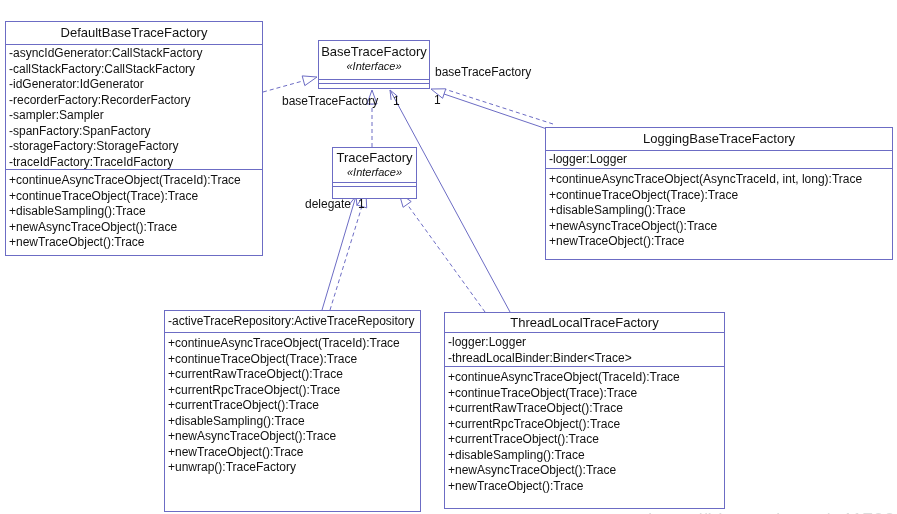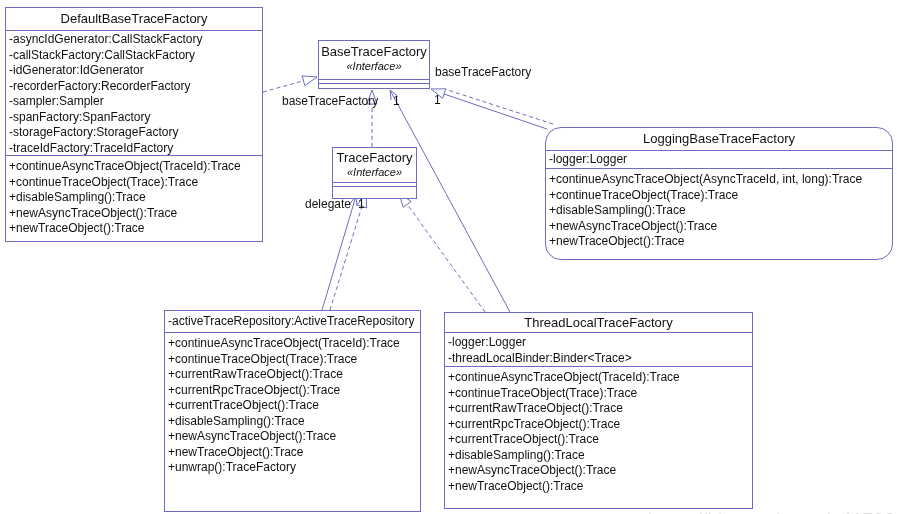--- a/index.html
+++ b/index.html
@@ -20,50 +20,50 @@
   }
   .uml-name { display:block; }
   .uml-stereotype { display:block; font-size:11px; font-style:italic; }
   .sect { box-sizing:border-box; }
   .sect.mid { border-bottom:1px solid var(--line); }
   .row {
     font-size:12px; line-height:15.5px; height:15.5px;
     padding:0 3px; white-space:nowrap; overflow:hidden;
   }
   
-  .c-default     { left:5px;   top:7px;   width:258px; height:235px; }
+  .c-default     { left:5px;   top:21px;   width:258px; height:235px; }
   .c-default .uml-title { height:23px; line-height:22px; }
   .c-default .attrs { height:125px; padding-top:1px; }
   .c-default .methods { padding-top:3px; }
 
   .c-base        { left:318px; top:40px;  width:112px; height:49px; }
   .c-base .uml-title { height:38px; padding-top:2px; border-bottom:none; }
   .c-base .uml-name { line-height:17px; }
   .c-base .uml-stereotype { line-height:13px; }
   .c-base .empty1 { height:5px; border-top:1px solid var(--line); border-bottom:1px solid var(--line); }
   .c-base .empty2 { flex:1; }
 
   .c-trace       { left:332px; top:147px; width:85px;  height:52px; }
   .c-trace .uml-title { height:34px; padding-top:2px; border-bottom:none; }
   .c-trace .uml-name { line-height:16px; }
   .c-trace .uml-stereotype { line-height:13px; }
   .c-trace .empty1 { height:5px; border-top:1px solid var(--line); border-bottom:1px solid var(--line); }
   .c-trace .empty2 { flex:1; }
 
-  .c-logging     { left:545px; top:127px; width:348px; height:133px;border-radius:16px; }
+  .c-logging     { left:545px; top:127px; width:348px; height:133px; }
   .c-logging .uml-title { height:23px; line-height:22px; }
   .c-logging .attrs { height:18px; padding-top:1px; }
   .c-logging .methods { padding-top:3px; }
 
   .c-active      { left:164px; top:310px; width:257px; height:202px; }
   .c-active .uml-title { height:19px; line-height:18px; }
   .c-active .attrs { height:22px; padding-top:3px; }
   .c-active .methods { padding-top:3px; }
 
-  .c-threadlocal { left:444px; top:312px; width:309px; height:197px; }
+  .c-threadlocal { left:444px; top:312px; width:281px; height:197px; }
   .c-threadlocal .uml-title { height:20px; line-height:19px; }
   .c-threadlocal .attrs { height:34px; padding-top:2px; }
   .c-threadlocal .methods { padding-top:3px; }
 
   .lbl { position:absolute; z-index:3; font-size:12px; line-height:13px; white-space:nowrap; color:var(--ink); }
   .lbl-role-left     { left:282px; top:95px; }
   .lbl-mult-left     { left:393px; top:95px; }
   .lbl-role-right    { left:435px; top:66px; }
   .lbl-mult-right    { left:434px; top:94px; }
   .lbl-delegate      { left:305px; top:198px; }

